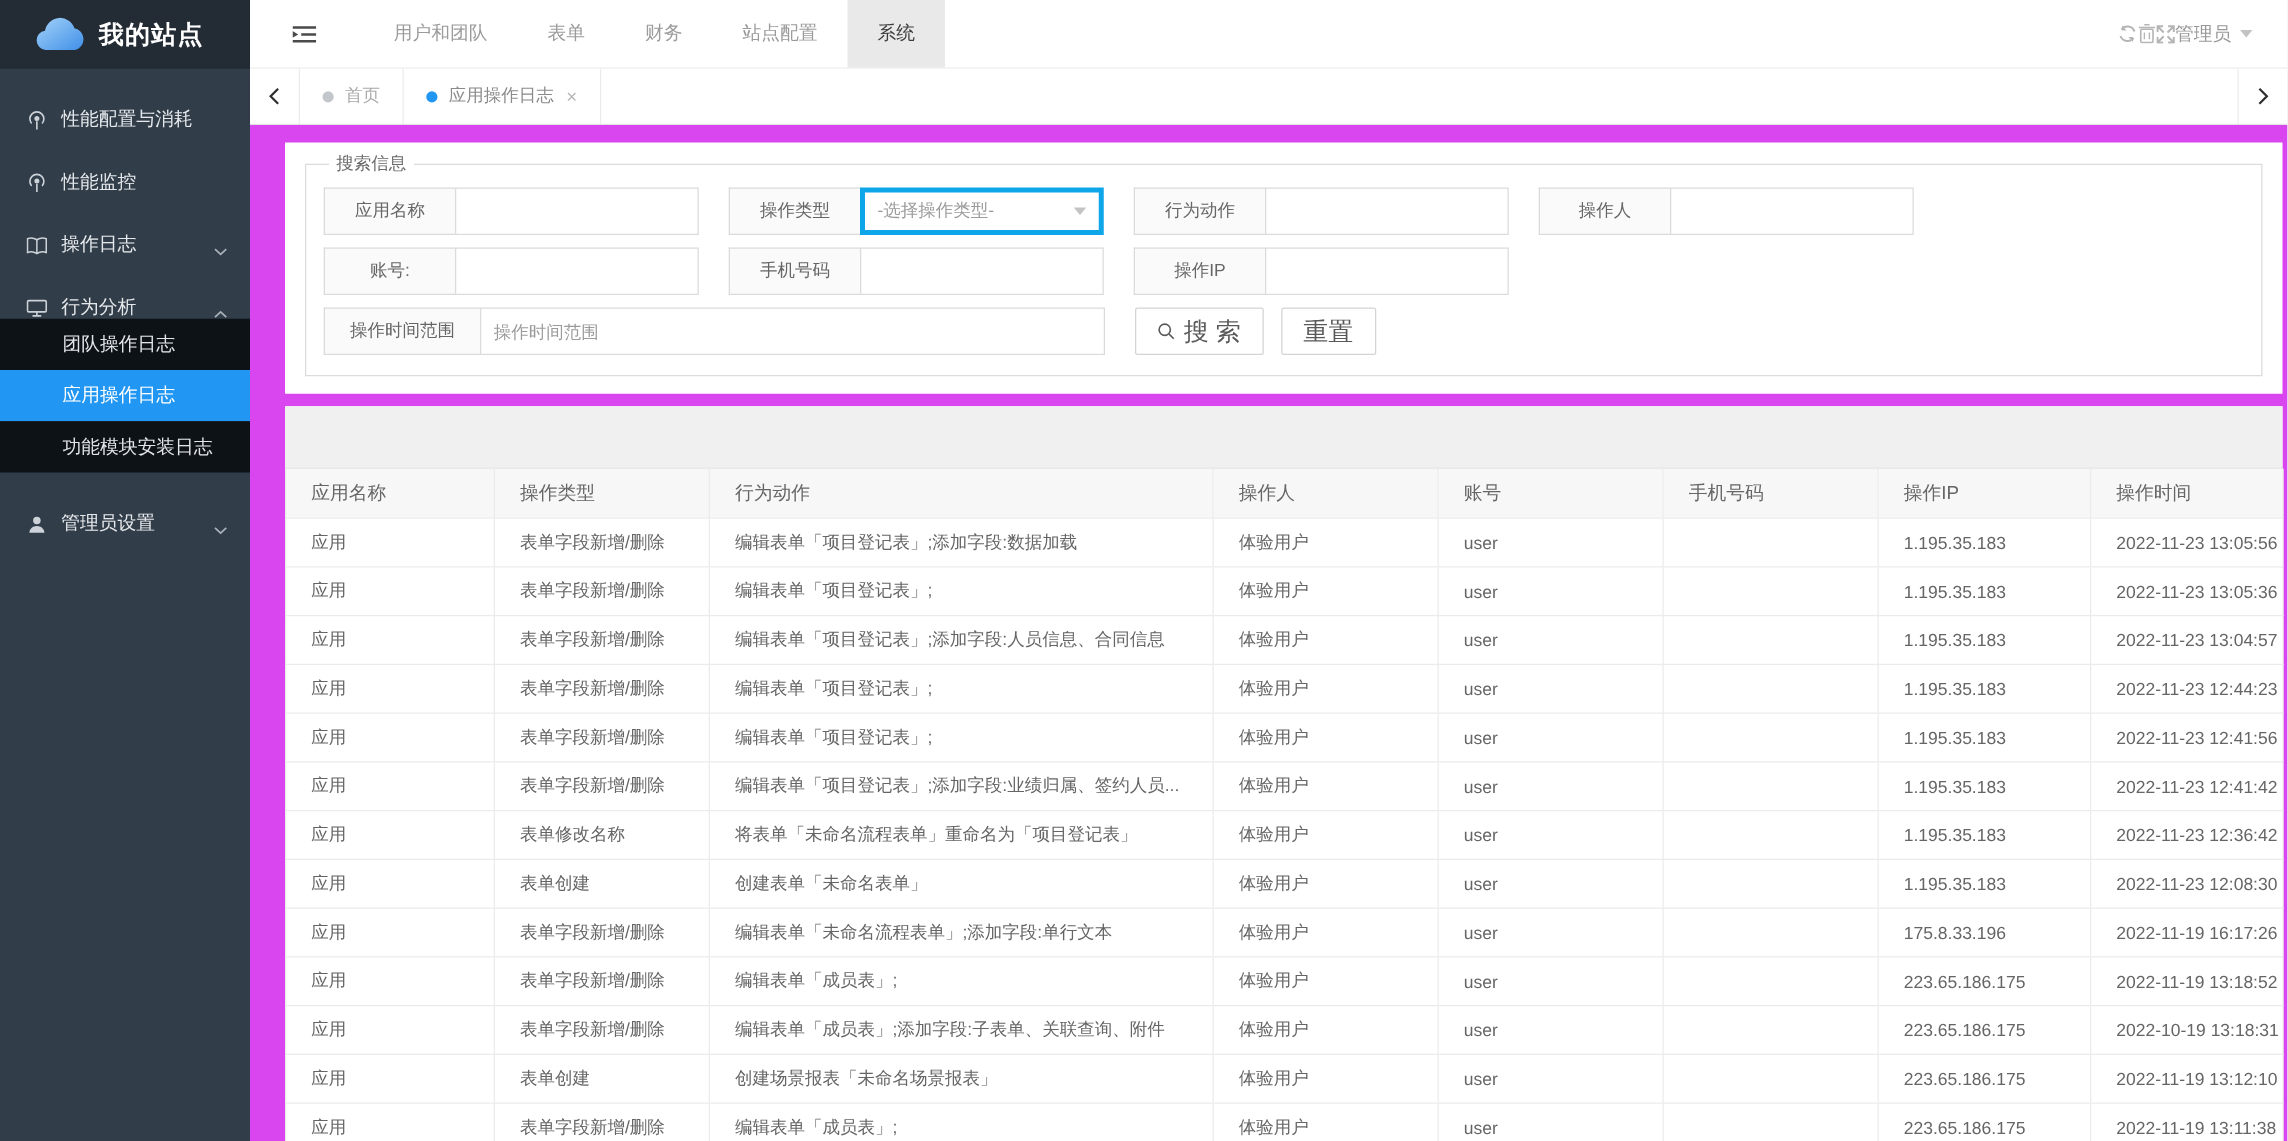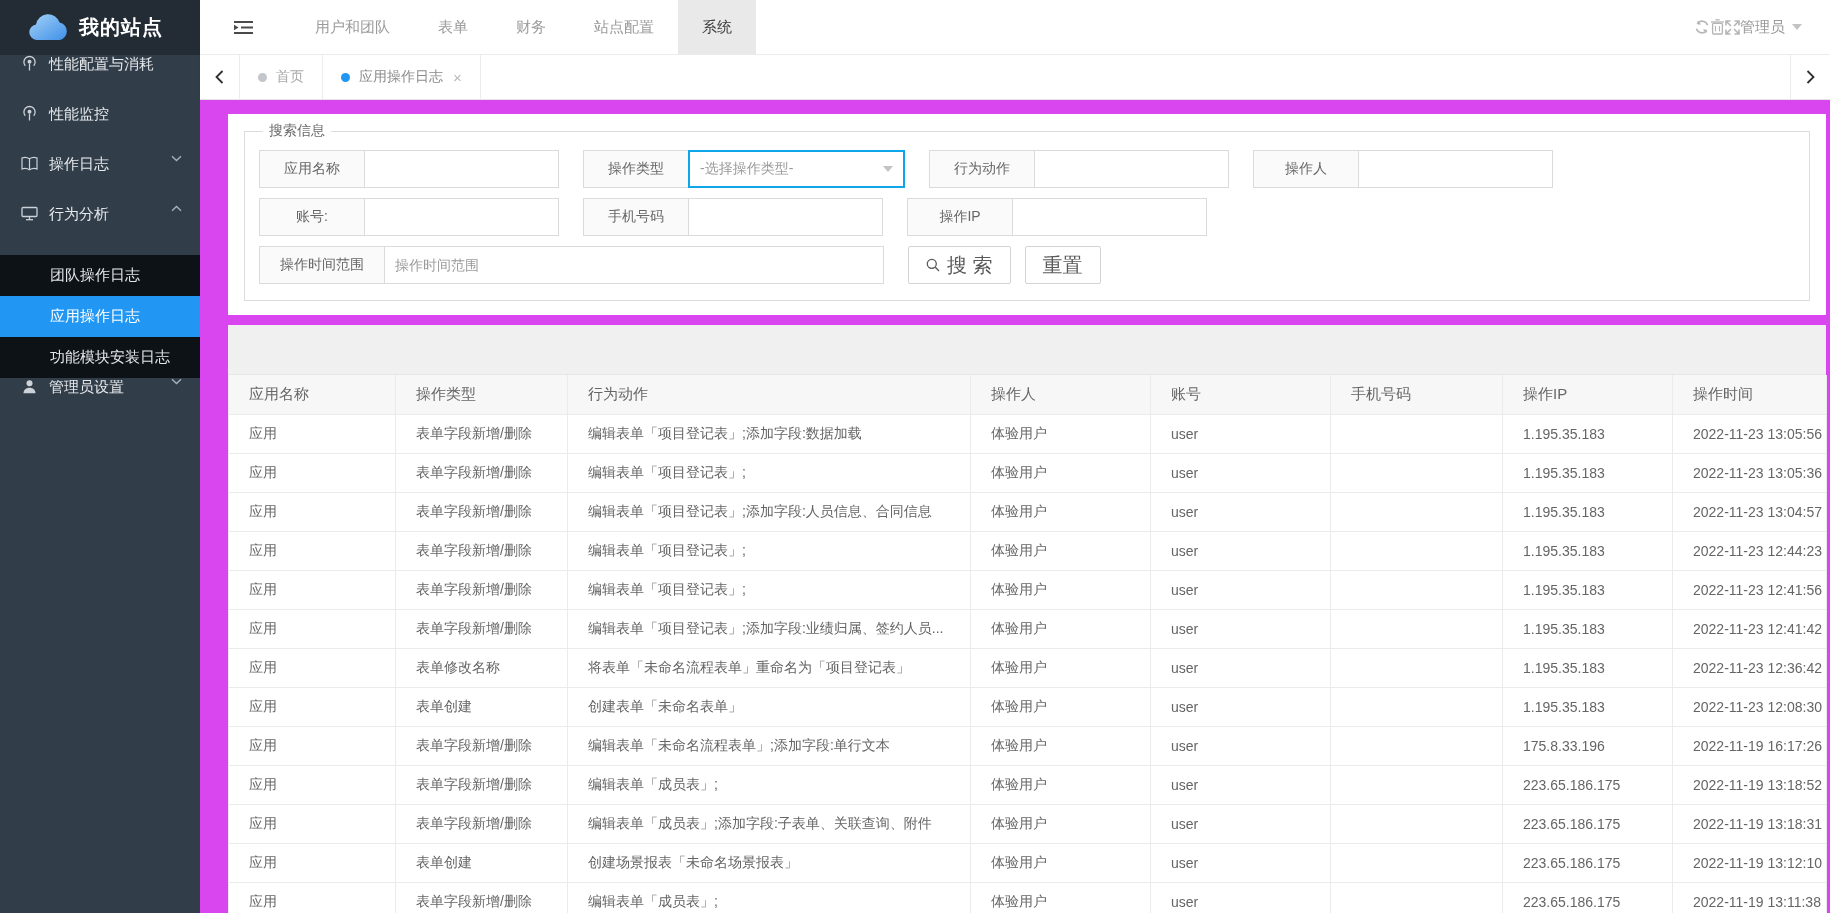--- a/index.html
+++ b/index.html
@@ -4,21 +4,21 @@
 <style>
   * { margin:0; padding:0; box-sizing:border-box; }
   html,body { width:1830px; height:913px; overflow:hidden;
     font-family:"Liberation Sans","DejaVu Sans",sans-serif; background:#f0f0f0; }
   #app { display:flex; width:100%; height:100%; }
 
   
   .sidebar { width:200px; flex-shrink:0; background:#313d49; display:flex; flex-direction:column; }
   .logo { height:55px; background:#232b34; display:flex; align-items:center; padding-left:26px; gap:9px; }
   .logo-text { color:#fff; font-size:20px; font-weight:bold; letter-spacing:1px; }
-  .menu-item { height:50px; display:flex; align-items:flex-start; padding:0 18px 0 20px;
+  .menu-item { height:50px; display:flex; align-items:flex-end; padding:0 18px 0 20px;
     color:#e6e9ec; font-size:15px; cursor:pointer; }
   .micon { width:19px; height:17px; margin-right:10px; display:inline-flex; align-items:center;
     justify-content:center; color:#ccd2d8; flex-shrink:0; }
   .chev { margin-left:auto; color:#a9b1b9; display:inline-flex; }
   .chev.up svg { transform:rotate(180deg); }
   .submenu-item { height:41px; display:flex; align-items:center; padding-left:50px;
     background:#0d1217; color:#e3e6e9; font-size:15px; cursor:pointer; }
   .submenu-item.active { background:#2196f3; color:#fff; }
 
   
@@ -61,21 +61,21 @@
   .form-row:first-of-type { margin-top:4px; }
   .igroup { display:flex; height:38px; margin-right:24px; }
   .ilabel { display:flex; align-items:center; justify-content:center; padding:0 12px;
     background:#fafafa; border:1px solid #dbdbdb; border-right:none; font-size:14px;
     color:#666; min-width:105px; }
   .ilabel.wide { min-width:125px; }
   .iinput { width:195px; border:1px solid #dbdbdb; background:#fff; padding:0 10px;
     font-size:14px; color:#333; outline:none; font-family:inherit; }
   .iinput.xwide { width:500px; }
   .iinput::placeholder { color:#9b9b9b; }
-  .iselect { width:217px; border:2px solid #0ea5e9; background:#fff; display:flex;
+  .iselect { width:195px; border:4px solid #0ea5e9; background:#fff; display:flex;
     align-items:center; justify-content:space-between; padding:0 10px; font-size:14px;
     color:#9b9b9b; cursor:pointer; }
   .btn { height:38px; background:#fff; border:1px solid #d4d4d4; border-radius:2px;
     font-size:20px; color:#595959; display:inline-flex; align-items:center; gap:7px;
     padding:0 17px; cursor:pointer; font-family:inherit; }
   .btn + .btn { margin-left:14px; }
 
   .table-card { margin-top:10px; height:900px; }
   .table-toolbar { height:50px; background:#f0f0f0; border-bottom:1px solid #e6e6e6; }
   table { width:100%; border-collapse:collapse; table-layout:fixed; }
@@ -444,21 +444,21 @@
                 <td>2022-11-19 13:18:52</td>
               </tr>
               <tr>
                 <td>应用</td>
                 <td>表单字段新增/删除</td>
                 <td>编辑表单「成员表」;添加字段:子表单、关联查询、附件</td>
                 <td>体验用户</td>
                 <td>user</td>
                 <td></td>
                 <td>223.65.186.175</td>
-                <td>2022-11-19 13:18:31</td>
+                <td>2022-10-19 13:18:31</td>
               </tr>
               <tr>
                 <td>应用</td>
                 <td>表单创建</td>
                 <td>创建场景报表「未命名场景报表」</td>
                 <td>体验用户</td>
                 <td>user</td>
                 <td></td>
                 <td>223.65.186.175</td>
                 <td>2022-11-19 13:12:10</td>

